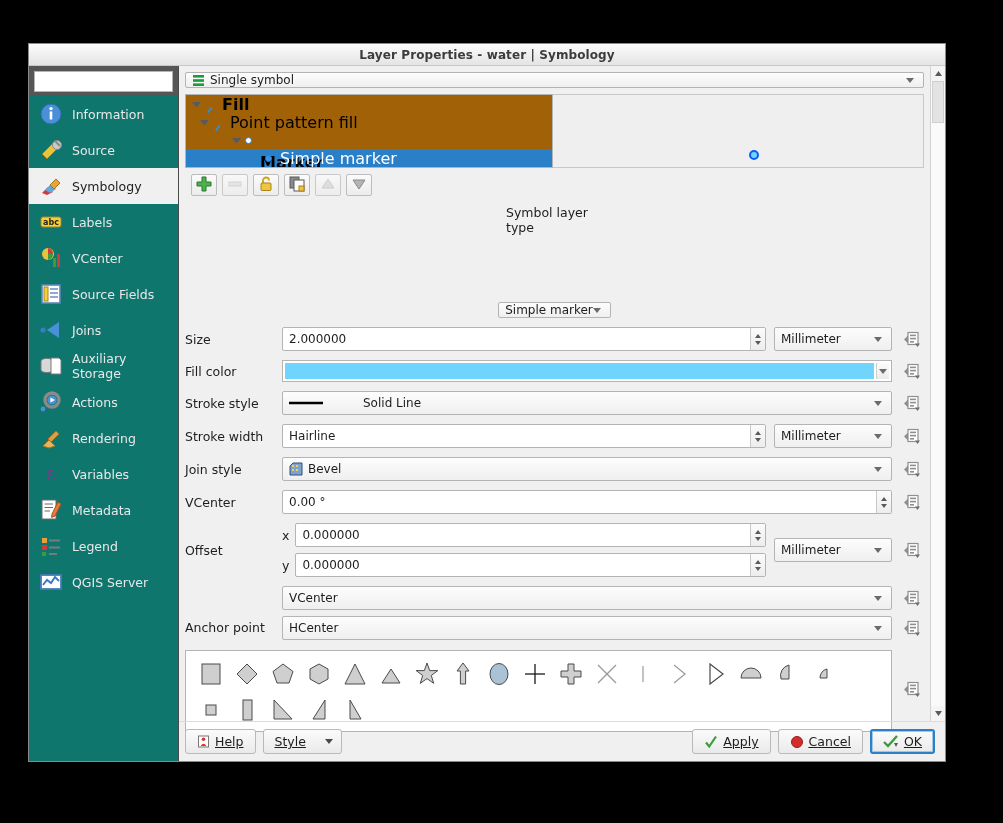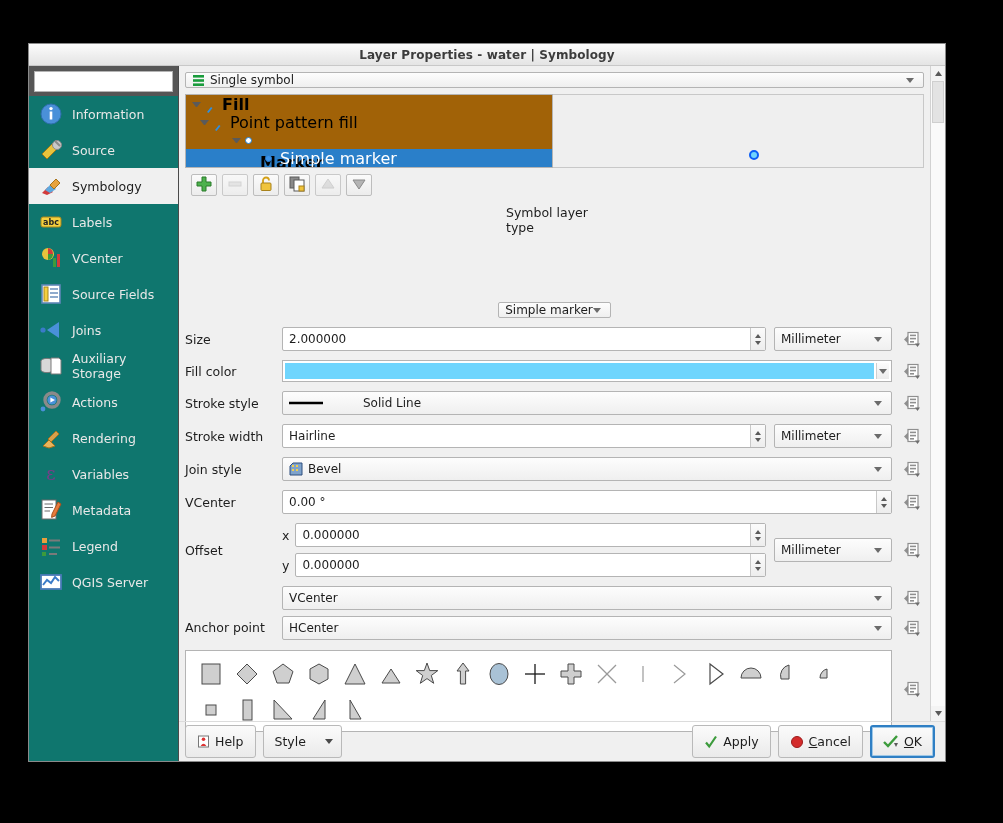--- a/index.html
+++ b/index.html
@@ -165,24 +165,25 @@
   .sbtn { height: 15px; display:flex;align-items:center;justify-content:center; background:#f4f4f4;}
   .strack { flex:1; background:#fafafa; position: relative; }
   .sthumb { position:absolute; left:1px; right:1px; top:0; height:42px; background:#e3e3e3; border:1px solid #cfcfcf;}
 
   
   #footer {
     height: 40px; display: flex; align-items: center; padding: 0 10px 0 6px;
     gap: 7px; border-top: 1px solid #dcdcdc;
   }
   .btn {
-    height: 33px; padding: 0 11px; border: 1px solid #b9b9b9; border-radius: 3px;
+    height: 25px; padding: 0 11px; border: 1px solid #b9b9b9; border-radius: 3px;
     background: linear-gradient(to bottom,#fbfbfb,#eaeaea);
     display: flex; align-items: center; gap: 5px; font-size: 12.5px; cursor:pointer;
     color:#1d1d1d;
+    text-decoration:underline;
   }
   .btn.focus { border: 2px solid #2f7fc4; box-shadow: 0 0 0 1px #9ec7e6 inset; }
   .spacer { flex: 1; }
   .u { text-decoration: underline; }
 </style>
 </head>
 <body>
 
 <div id="dialog">
 

